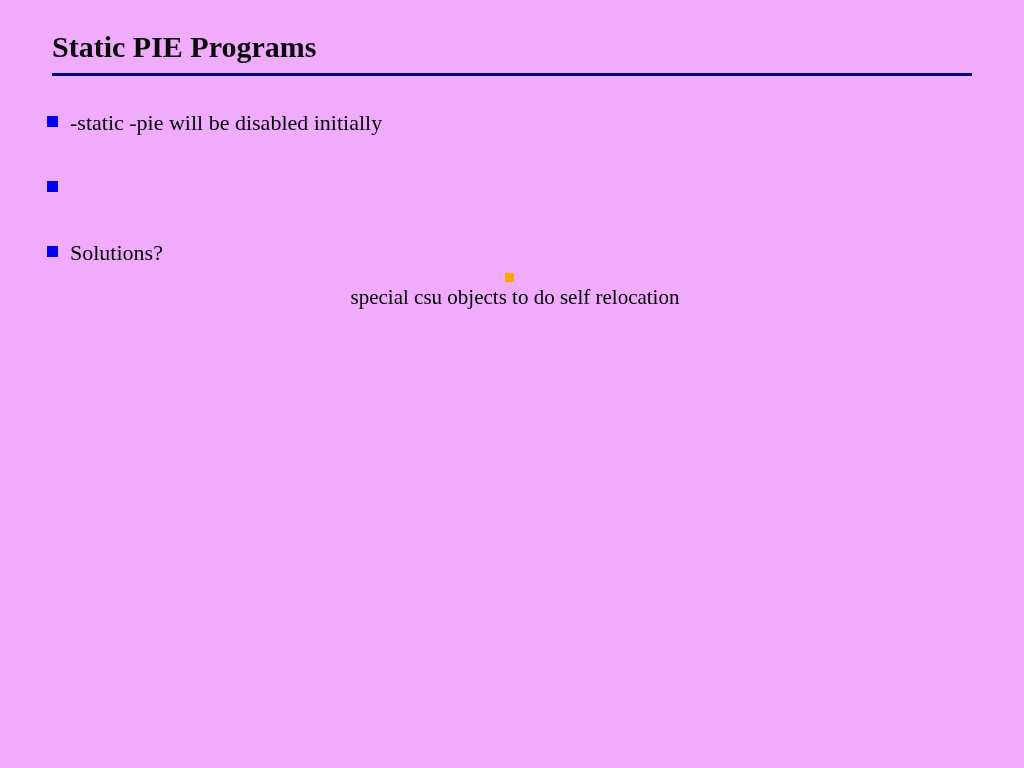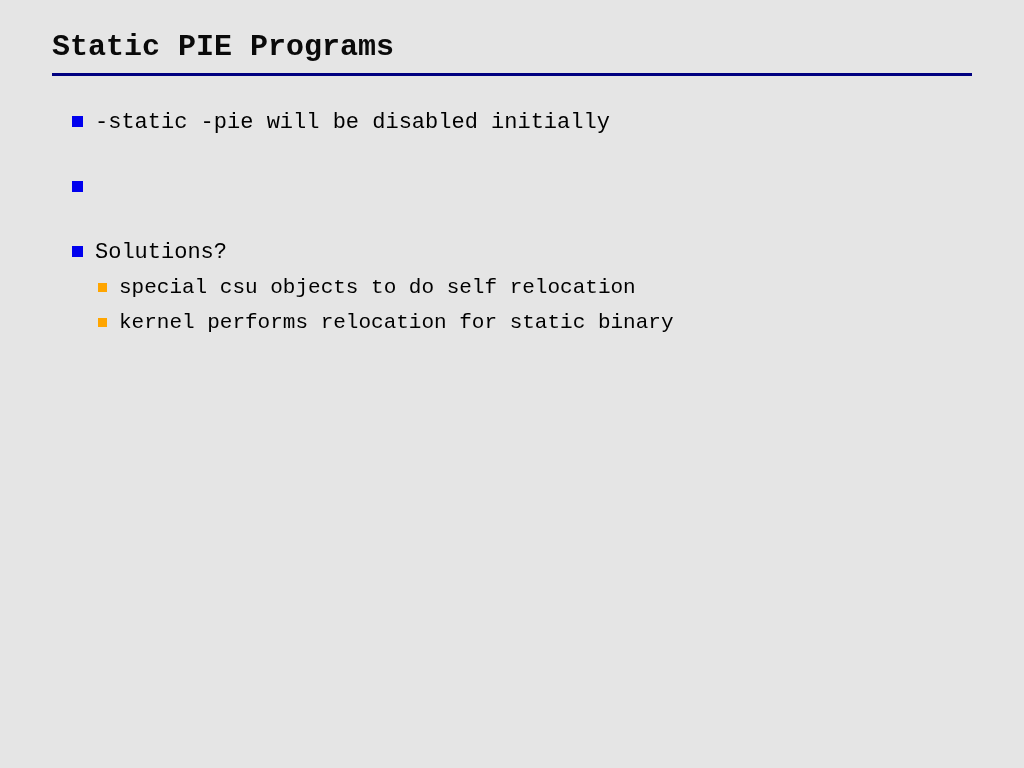--- a/index.html
+++ b/index.html
@@ -4,23 +4,23 @@
 <style>
   html, body {
     margin: 0;
     padding: 0;
     background: #ffffff;
   }
   .slide {
     position: relative;
     width: 1024px;
     height: 768px;
-    background: #e5e5e5;
+    background: #f0abfc;
     overflow: hidden;
-    font-family: Liberation Mono, monospace;
+    font-family: Liberation Serif, serif;
     color: #000000;
   }
   .slide-title {
     position: absolute;
     left: 52px;
     top: 28px;
     margin: 0;
     font-size: 30px;
     font-weight: 600;
     line-height: 38px;
@@ -30,38 +30,39 @@
   .title-rule {
     position: absolute;
     left: 52px;
     top: 73px;
     width: 920px;
     height: 3px;
     background: #000080; 
   }
   .bullet-list {
     position: absolute;
-    left: 72px;
+    left: 47px;
     top: 108px;
     width: 910px;
   }
   .row {
     display: flex;
     align-items: center;
   }
   .row.l1 {
     font-size: 22px;
     line-height: 29px;
     margin-top: 45px;
   }
   .row.l2 {
     font-size: 21px;
     line-height: 28px;
     margin-top: 7px;
     padding-left: 26px;
+    flex-direction: column;
   }
   .row:first-child {
     margin-top: 0;
   }
   .marker {
     flex: 0 0 auto;
     display: inline-block;
     position: relative;
     top: -1px;
     margin-right: 12px;
@@ -93,18 +94,14 @@
         <span class="marker" style="background: rgb(0, 0, 238);"></span>
       </div>
       <div class="row l1">
         <span class="marker" style="background: rgb(0, 0, 238);"></span>
         <span class="text" style="color: rgb(0, 0, 0);">Solutions?</span>
       </div>
       <div class="row l2">
         <span class="marker" style="background: rgb(255, 165, 0);"></span>
         <span class="text" style="color: rgb(0, 0, 0);">special csu objects to do self relocation</span>
       </div>
-      <div class="row l2">
-        <span class="marker" style="background: rgb(255, 165, 0);"></span>
-        <span class="text" style="color: rgb(0, 0, 0);">kernel performs relocation for static binary</span>
-      </div>
     </div>
 </div>
 
 </body></html>

